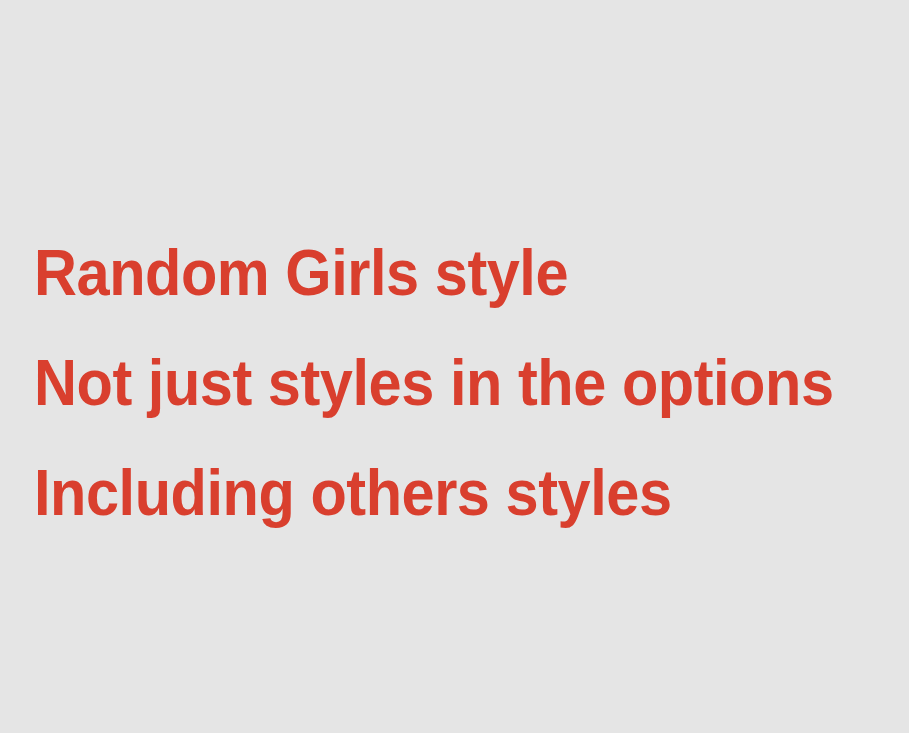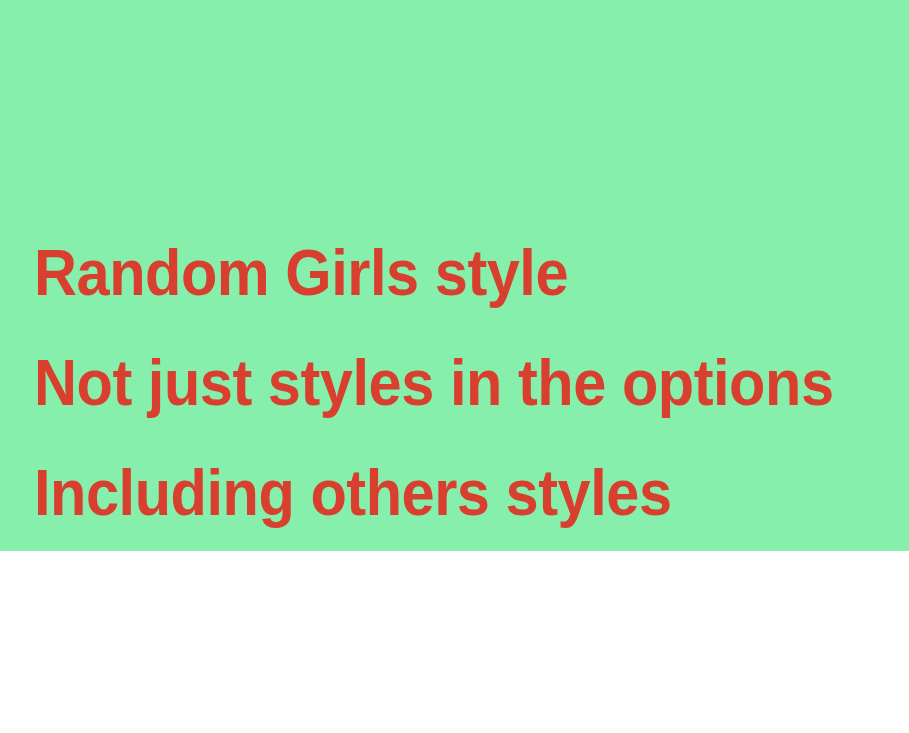--- a/index.html
+++ b/index.html
@@ -41,21 +41,21 @@
     white-space: nowrap;
     
     transform: scaleX(0.93);
     transform-origin: left center;
     -webkit-font-smoothing: antialiased;
   }
 </style>
 </head>
 <body style="background: rgb(255, 255, 255);">
 
-<div class="canvas" style="background: #86efac; width: 909px; height: 551px;">
+<div class="canvas" style="background: #e5e5e5; width: 909px; height: 733px;">
 
   <div class="text-block">
 
     <span class="headline-line" style="color: rgb(217, 63, 46);">Random Girls style</span>
 
     <span class="headline-line" style="color: rgb(217, 63, 46);">Not just styles in the options</span>
 
     <span class="headline-line" style="color: rgb(217, 63, 46);">Including others styles</span>
 
   </div>

